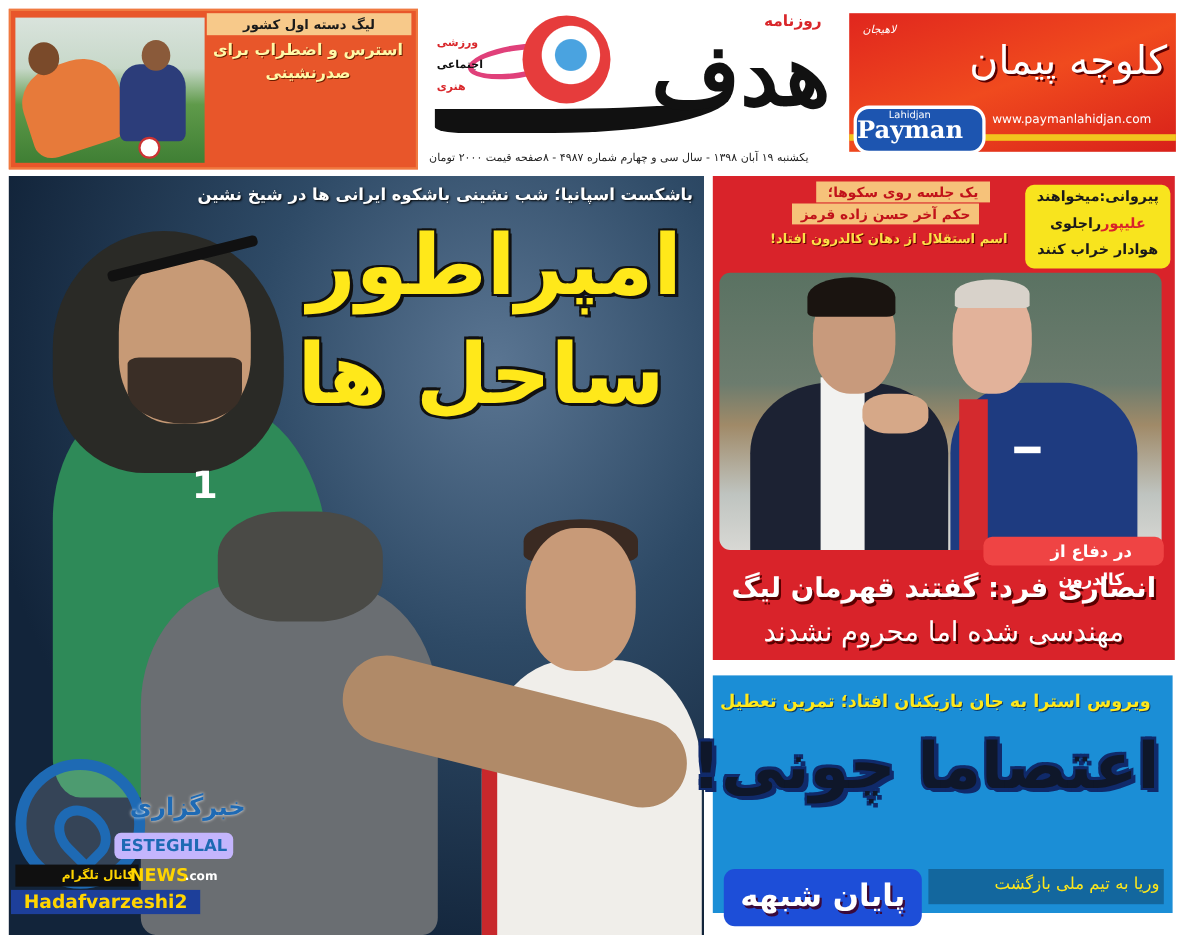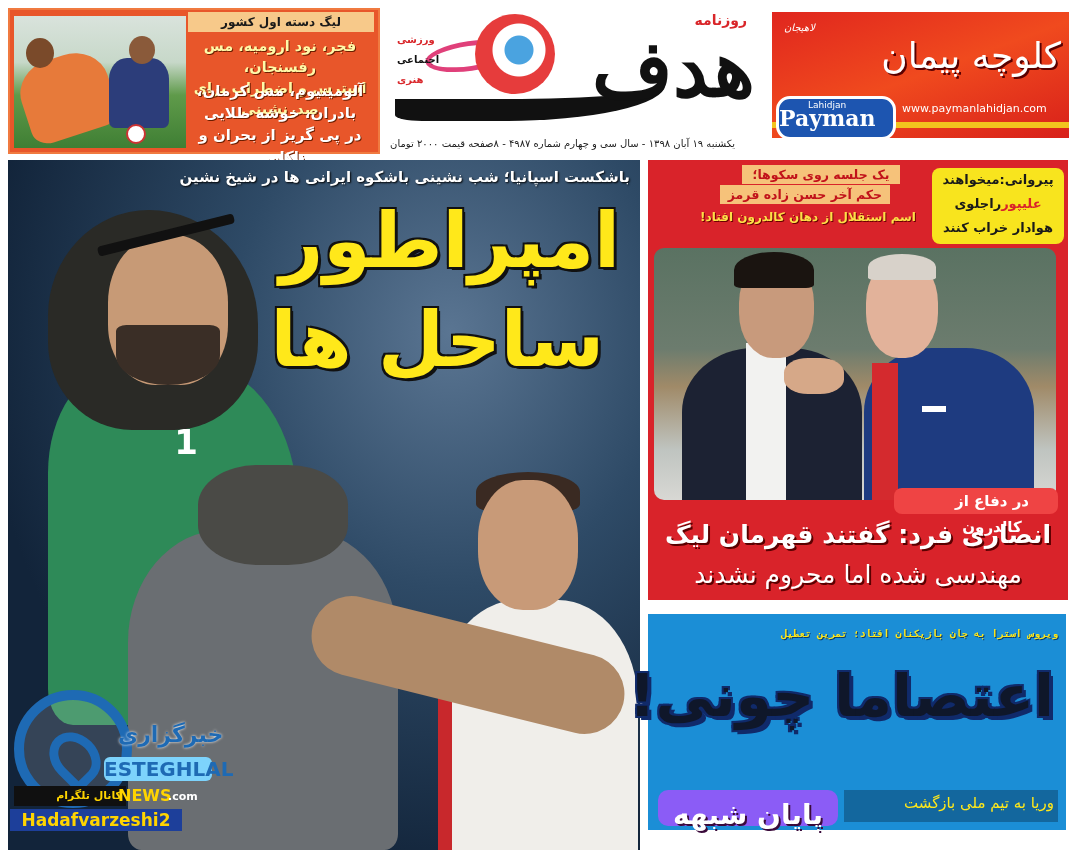--- a/index.html
+++ b/index.html
@@ -62,21 +62,21 @@
   #arm { left: 300px; top: 465px; width: 320px; height: 80px; background: #b08a68; border-radius: 40px; transform: rotate(14deg); }
   #player2-body { left: 430px; top: 440px; width: 200px; height: 260px; background: #f0eeea; border-radius: 40% 40% 0 0; }
   #player2-stripe { left: 430px; top: 500px; width: 14px; height: 190px; background: #c8282c; }
   #player2-face { left: 470px; top: 320px; width: 100px; height: 130px; background: #c89a78; border-radius: 45%; }
   #player2-hair { left: 468px; top: 312px; width: 104px; height: 40px; background: #3a2a22; border-radius: 50% 50% 20% 20%; }
 
   
   #wm-circle { left: 14px; top: 690px; width: 118px; height: 118px; border-radius: 50%; border: 10px solid #1e6ab4; background: rgba(255,255,255,0.15); }
   #wm-pin { left: 52px; top: 730px; width: 46px; height: 56px; border-radius: 50% 50% 50% 0; border: 9px solid #1e6ab4; transform: rotate(-45deg); }
   #wm-fa { left: 118px; top: 722px; font-size: 22px; font-weight: bold; color: #1e6ab4; text-shadow: 0 0 3px #fff; }
-  #wm-est { left: 104px; top: 757px; width: 108px; height: 24px; background: #7dd3fc; border-radius: 6px; color: #1e6ab4; font-size: 20px; font-weight: bold; line-height: 24px; text-align: center; direction: ltr; font-family: "DejaVu Sans", sans-serif; }
+  #wm-est { left: 104px; top: 757px; width: 108px; height: 24px; background: #c4b5fd; border-radius: 6px; color: #1e6ab4; font-size: 15px; font-weight: bold; line-height: 24px; text-align: center; direction: ltr; font-family: "DejaVu Sans", sans-serif; }
   #wm-news { left: 118px; top: 786px; font-size: 16px; font-weight: bold; color: #ffd400; direction: ltr; }
   #wm-com { left: 168px; top: 790px; font-size: 11px; color: #fff; direction: ltr; font-weight: bold; }
   #wm-channel { left: 14px; top: 786px; width: 112px; height: 20px; background: #101010; color: #ffd400; font-size: 11px; font-weight: bold; line-height: 20px; text-align: right; padding-right: 4px; }
   #wm-handle { left: 10px; top: 809px; width: 172px; height: 22px; background: #1d3f9a; color: #ffd400; font-size: 17px; font-weight: bold; line-height: 22px; text-align: center; direction: ltr; font-family: "DejaVu Sans", sans-serif; }
 
   
   #red-story { left: 648px; top: 160px; width: 420px; height: 440px; background: #d9232a; }
   #red-kicker1 { right: 168px; top: 5px; width: 158px; height: 19px; background: #f6c27a; color: #c1121a; font-weight: bold; font-size: 12.5px; text-align: center; line-height: 19px; }
   #red-kicker2 { right: 178px; top: 25px; width: 170px; height: 19px; background: #f6c27a; color: #c1121a; font-weight: bold; font-size: 12.5px; text-align: center; line-height: 19px; }
   #red-headline { right: 152px; top: 50px; font-size: 12px; font-weight: bold; color: #fde047; white-space: nowrap; text-shadow: 1px 1px 0 #6a0000; }
@@ -96,46 +96,40 @@
   #c2-tie { left: 218px; top: 115px; width: 26px; height: 140px; background: #d42a2e; }
   #c2-face { left: 212px; top: 10px; width: 72px; height: 100px; background: #e2b29a; border-radius: 45%; }
   #c2-hair { left: 214px; top: 6px; width: 68px; height: 26px; background: #d8d2ca; border-radius: 50% 50% 10% 10%; }
   #c2-pocket { left: 268px; top: 158px; width: 24px; height: 6px; background: #fff; }
   #orange-tag { right: 10px; top: 328px; width: 164px; height: 26px; background: #ef4444; border-radius: 8px; color: #ffffff; font-weight: bold; font-size: 15px; text-align: center; line-height: 26px; padding-left: 32px; }
   #red-big1 { right: 8px; top: 356px; width: 404px; text-align: center; font-size: 25px; font-weight: bold; color: #ffffff; line-height: 38px; text-shadow: 2px 2px 0 #5a0000; white-space: nowrap; }
   #red-big2 { right: 8px; top: 396px; width: 404px; text-align: center; font-size: 25px; font-weight: normal; color: #ffffff; line-height: 38px; text-shadow: 2px 2px 0 #5a0000; white-space: nowrap; }
 
   
   #blue-story { left: 648px; top: 614px; width: 418px; height: 216px; background: #1b8ed6; }
-  #blue-kicker { right: 8px; top: 14px; font-size: 10px; font-weight: bold; color: #ffe81a; white-space: nowrap; text-shadow: 1px 1px 0 #0a3a6a; font-family: Liberation Mono, monospace; }
+  #blue-kicker { right: 20px; top: 14px; font-size: 16px; font-weight: bold; color: #ffe81a; white-space: nowrap; text-shadow: 1px 1px 0 #0a3a6a; }
   #blue-title { right: 12px; top: 32px; font-size: 58px; font-weight: bold; color: #0f172a; line-height: 100px; white-space: nowrap; text-shadow: 4px 4px 0 #102a6a, -2px -2px 0 #102a6a, 2px -2px 0 #102a6a, -2px 2px 0 #102a6a; }
   #blue-sub-bar { right: 8px; top: 176px; width: 214px; height: 32px; background: #13679e; }
   #blue-sub { right: 12px; top: 180px; font-size: 15px; font-weight: normal; color: #ffe81a; white-space: nowrap; }
-  #purple-box { left: 658px; top: 790px; width: 180px; height: 36px; background: #8b5cf6; border-radius: 10px; color: #ffffff; font-size: 28px; font-weight: bold; text-align: center; line-height: 50px; text-shadow: 2px 2px 0 #3a0a3a; z-index: 3; }
+  #purple-box { left: 658px; top: 790px; width: 180px; height: 52px; background: #1d4ed8; border-radius: 10px; color: #ffffff; font-size: 28px; font-weight: bold; text-align: center; line-height: 50px; text-shadow: 2px 2px 0 #3a0a3a; z-index: 3; }
 </style>
 </head>
 <body>
 
 <div id="league-box" class="abs">
   <div id="league-photo" class="abs">
     <div class="p1"></div>
     <div class="p1h"></div>
     <div class="p2"></div>
     <div class="p2h"></div>
     <div class="ball"></div>
   </div>
   <div id="league-kicker" class="abs">لیگ دسته اول کشور</div>
   <div id="league-head1" class="abs">
-    <div>فجر، نود ارومیه، مس رفسنجان،</div>
     <div>استرس و اضطراب برای صدرنشینی</div>
-  </div>
-  <div id="league-head2" class="abs">
-    <div>آلومینیوم، مس کرمان،</div>
-    <div>بادران، خوشه طلایی</div>
-    <div>در پی گریز از بحران و ناکامی</div>
   </div>
 </div>
 
 <div id="masthead" class="abs">
   <div id="logo-swoosh" class="abs"></div>
   <div id="logo-ring" class="abs"></div>
   <div id="logo-ball" class="abs"></div>
   <div id="logo-word" class="abs">هدف</div>
   <div id="logo-rooz" class="abs">روزنامه</div>
   <div id="logo-sub1" class="abs">ورزشی</div>

